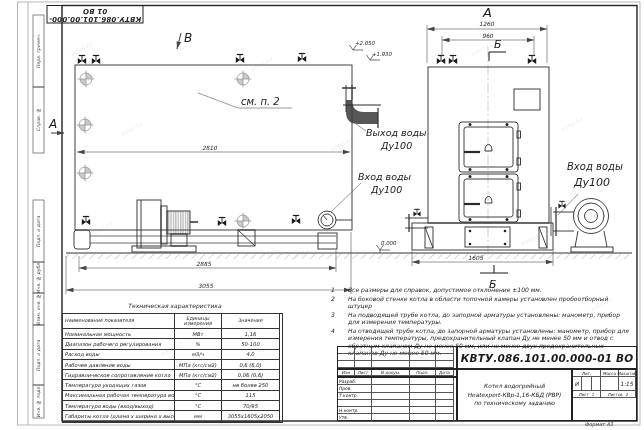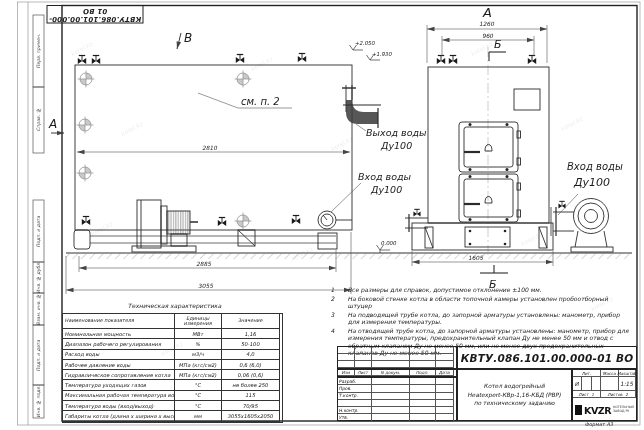--- a/index.html
+++ b/index.html
@@ -467,25 +467,17 @@
       <div class="rrow" style="height:7px">
         <div class="rcell" style="width:28px;gap:3px">
           <span>Лист</span>
           <span>1</span>
         </div>
         <div class="rcell" style="width:35px;gap:3px">
           <span>Листов</span>
           <span>2</span>
         </div>
       </div>
-      <div id="logo-row">
-        <span id="logo-mark"></span>
-        <span id="logo-txt">KVZR</span>
-        <span style="display:flex;flex-direction:column">
-          <span class="logo-sub">КОТЕЛЬНЫЙ</span>
-          <span class="logo-sub">ЗАВОД РУ</span>
-        </span>
-      </div>
     </div>
   </div>
 
   <div id="format" class="abs">Формат А3</div>
 </div>
 
 </body></html>

